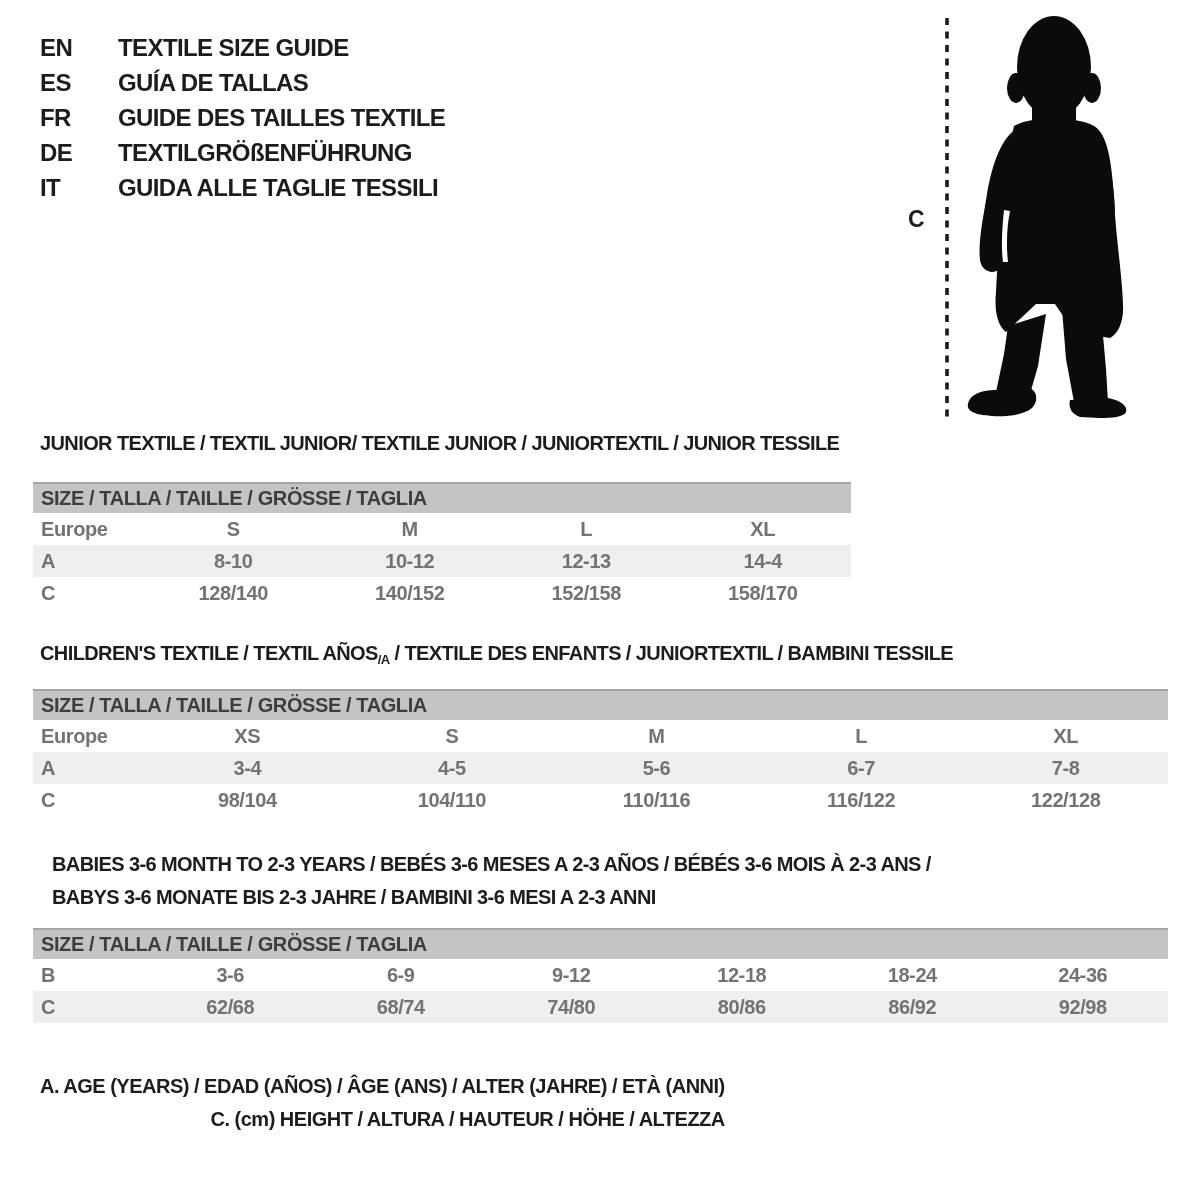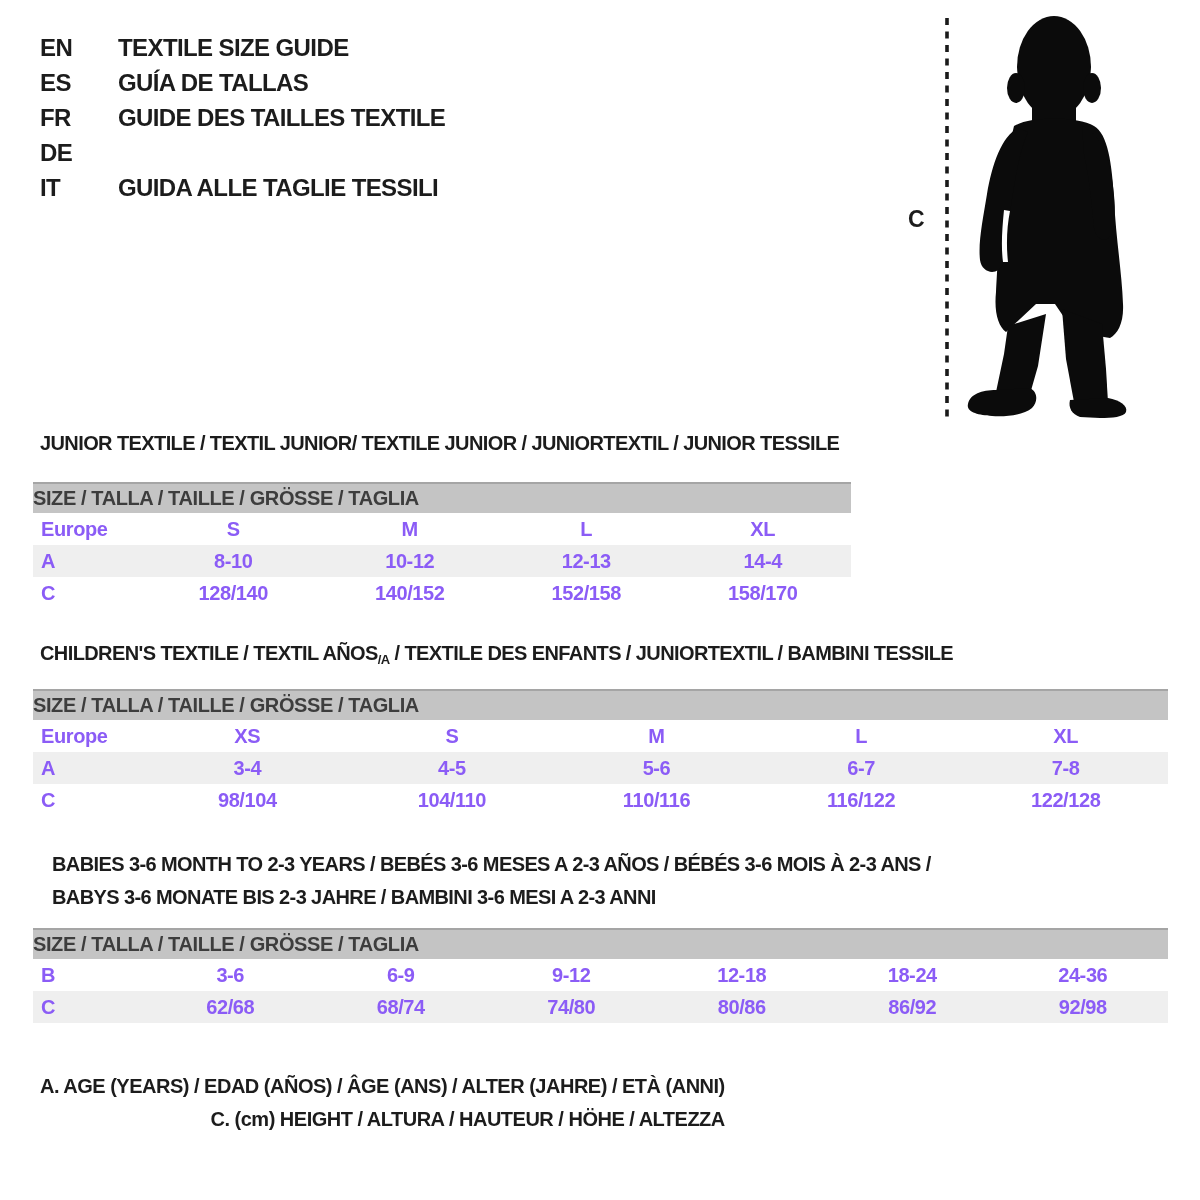--- a/index.html
+++ b/index.html
@@ -33,25 +33,25 @@
     font-weight:700; font-size:20px; letter-spacing:-0.6px; white-space:nowrap;
   }
   .section-title .sub { font-size:13px; vertical-align:-4px; }
   .babies-title { line-height:33px;margin-left:12px; }
 
   
   table.size-table {
     position:absolute; border-collapse:collapse; table-layout:fixed;
     font-weight:700; letter-spacing:-0.4px;
   }
-  table.size-table td { height:32px; font-size:20px; text-align:center; color:#8b5cf6; }
+  table.size-table td { height:32px; font-size:20px; text-align:center; color:#737373; }
   table.size-table td.row-label { text-align:left; padding-left:8px; }
   tr.size-bar td {
     height:30px; background:#c4c4c4; border-top:2px solid #a5a5a5;
-    color:#3d3d3d; text-align:left; padding-left:0; font-size:20px;
+    color:#3d3d3d; text-align:left; padding-left:8px; font-size:20px;
   }
   tr.hl td { background:#efefef; }
 
   
   .legend-block { position:absolute; left:40px; top:1070px;text-align:right; }
   .legend-line {
     font-weight:700; font-size:20px; letter-spacing:-0.5px;
     line-height:33px; white-space:nowrap;
   }
 </style>
@@ -68,20 +68,21 @@
     <div class="lang-row">
       <span class="lang-code">ES</span>
       <span class="lang-title">GUÍA DE TALLAS</span>
     </div>
     <div class="lang-row">
       <span class="lang-code">FR</span>
       <span class="lang-title">GUIDE DES TAILLES TEXTILE</span>
     </div>
     <div class="lang-row">
       <span class="lang-code">DE</span>
+      <span class="lang-title">TEXTILGRÖßENFÜHRUNG</span>
     </div>
     <div class="lang-row">
       <span class="lang-code">IT</span>
       <span class="lang-title">GUIDA ALLE TAGLIE TESSILI</span>
     </div>
   </div>
 
   <div class="measure-label">C</div>
   <svg class="measure-line" width="6" height="404" aria-hidden="true">
     <line x1="3" y1="2" x2="3" y2="402" stroke="#1a1a1a" stroke-width="3.6" stroke-dasharray="7 6.5"></line>

